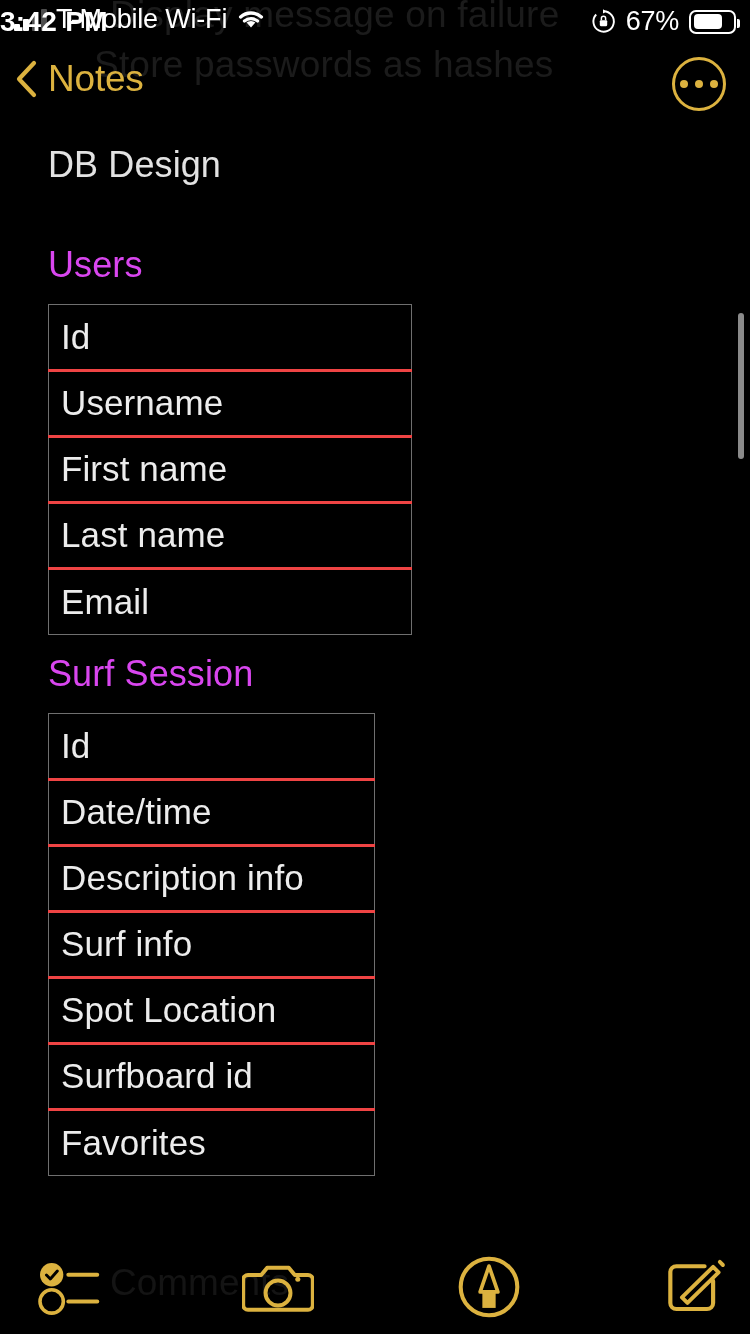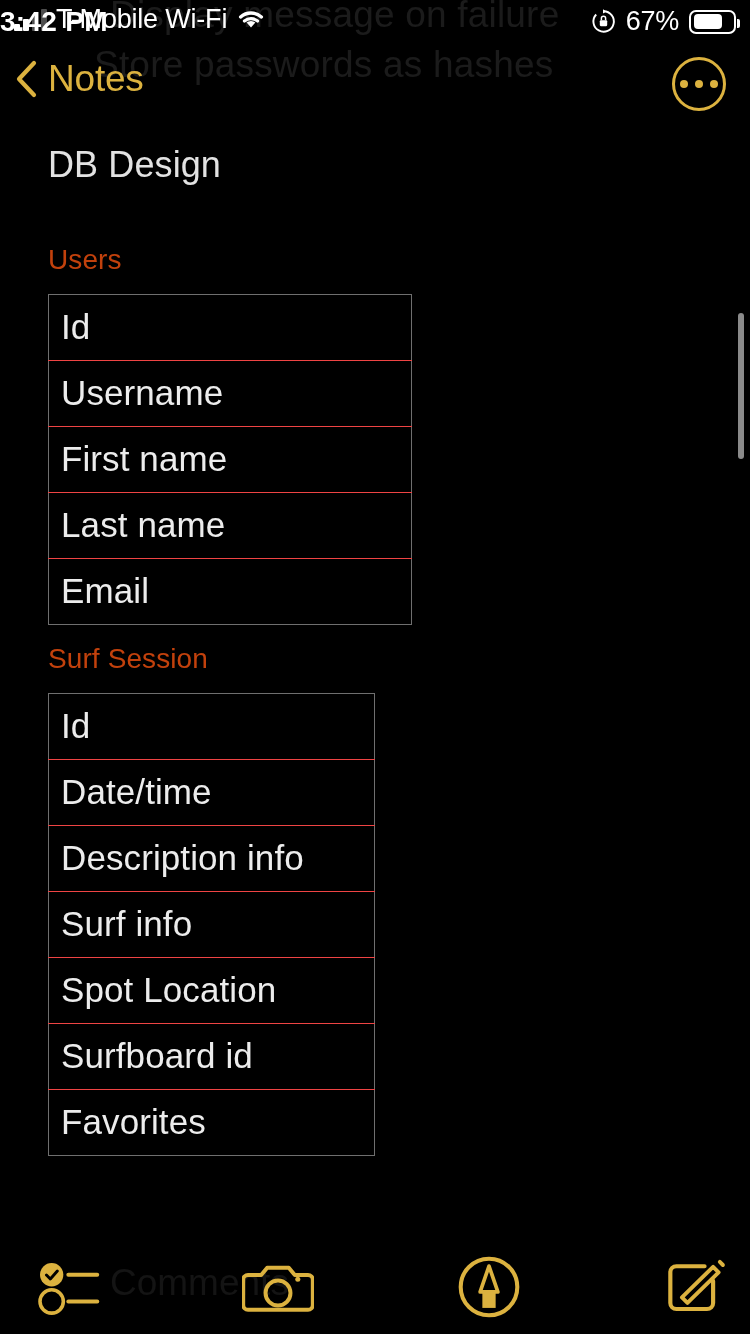--- a/index.html
+++ b/index.html
@@ -102,34 +102,34 @@
     position:absolute; left:0; top:120px; width:750px; height:1120px;
     overflow:hidden; z-index:4; background:#000;
   }
   .note-inner { padding:0 40px 0 48px; }
 
   .note-title {
     font-size:36px; color:#e2e2e2; letter-spacing:.1px;
     margin-top:24px;
   }
   .section-head {
-    font-size:28px; color:#c2410c; letter-spacing:.1px;
+    font-size:36px; color:#d946ef; letter-spacing:.1px;
   }
   .sp-users   { height:58px; }
   .sp-tbl1    { height:18px; }
   .sp-surf    { height:18px; }
   .sp-tbl2    { height:18px; }
 
   table.note-table {
     border-collapse:collapse;
     border:1px solid #6f6f6f;
     table-layout:fixed;
   }
   table.note-table td {
-    border-top:1px solid #ef4444;
+    border-top:3px solid #ef4444;
     padding:11px 0 12px 12px;
     font-size:35px; color:#ececec; letter-spacing:.1px;
     height:66px; vertical-align:middle;
   }
   table.note-table tr:first-child td { border-top:none; }
   .tbl-users { width:364px; }
   .tbl-surf  { width:327px; }
 
   
   .scroll-indicator {

